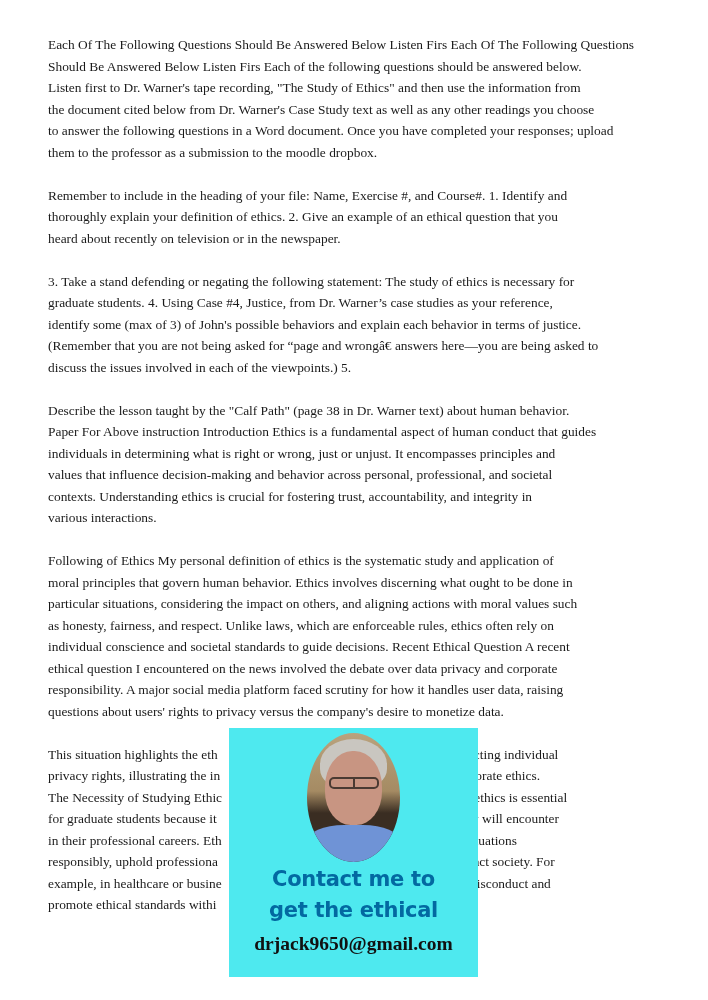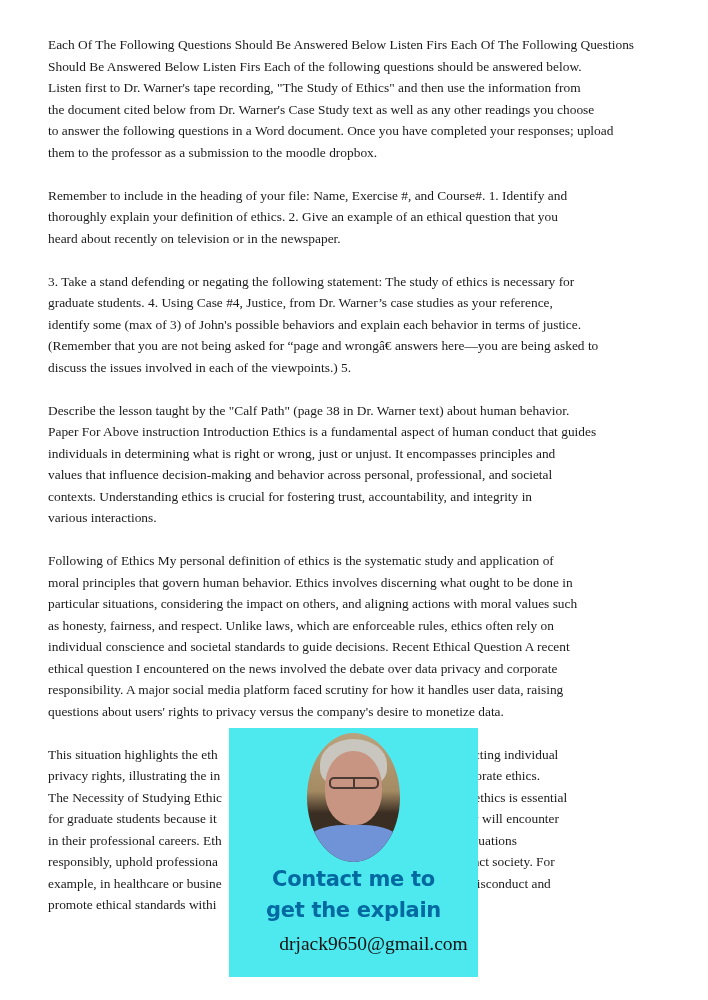--- a/index.html
+++ b/index.html
@@ -108,24 +108,23 @@
   }
   .banner-title.l1 { top: 139px; }
   .banner-title.l2 { top: 170px; }
   .banner-email {
     position: absolute;
     left: 0;
     top: 205px;
     width: 249px;
     text-align: center;
     font-family: "Liberation Serif", "DejaVu Serif", serif;
-    font-weight: normal;
+    font-weight: bold;
     font-size: 19.5px;
     color: #111111;
-    padding-left: 20px;
   }
 </style>
 </head>
 <body>
 
 <div class="page">
   <div class="para">
     <span class="line">Each Of The Following Questions Should Be Answered Below Listen Firs Each Of The Following Questions</span>
     <span class="line">Should Be Answered Below Listen Firs Each of the following questions should be answered below.</span>
     <span class="line">Listen first to Dr. Warner's tape recording, "The Study of Ethics" and then use the information from</span>
@@ -176,15 +175,15 @@
 </div>
 
 <div class="banner">
   <div class="portrait">
     <div class="hair"></div>
     <div class="face"></div>
     <div class="glasses"></div>
     <div class="shirt"></div>
   </div>
   <div class="banner-title l1">Contact me to</div>
-  <div class="banner-title l2">get the explain</div>
+  <div class="banner-title l2">get the ethical</div>
   <div class="banner-email">drjack9650@gmail.com</div>
 </div>
 
 </body></html>

